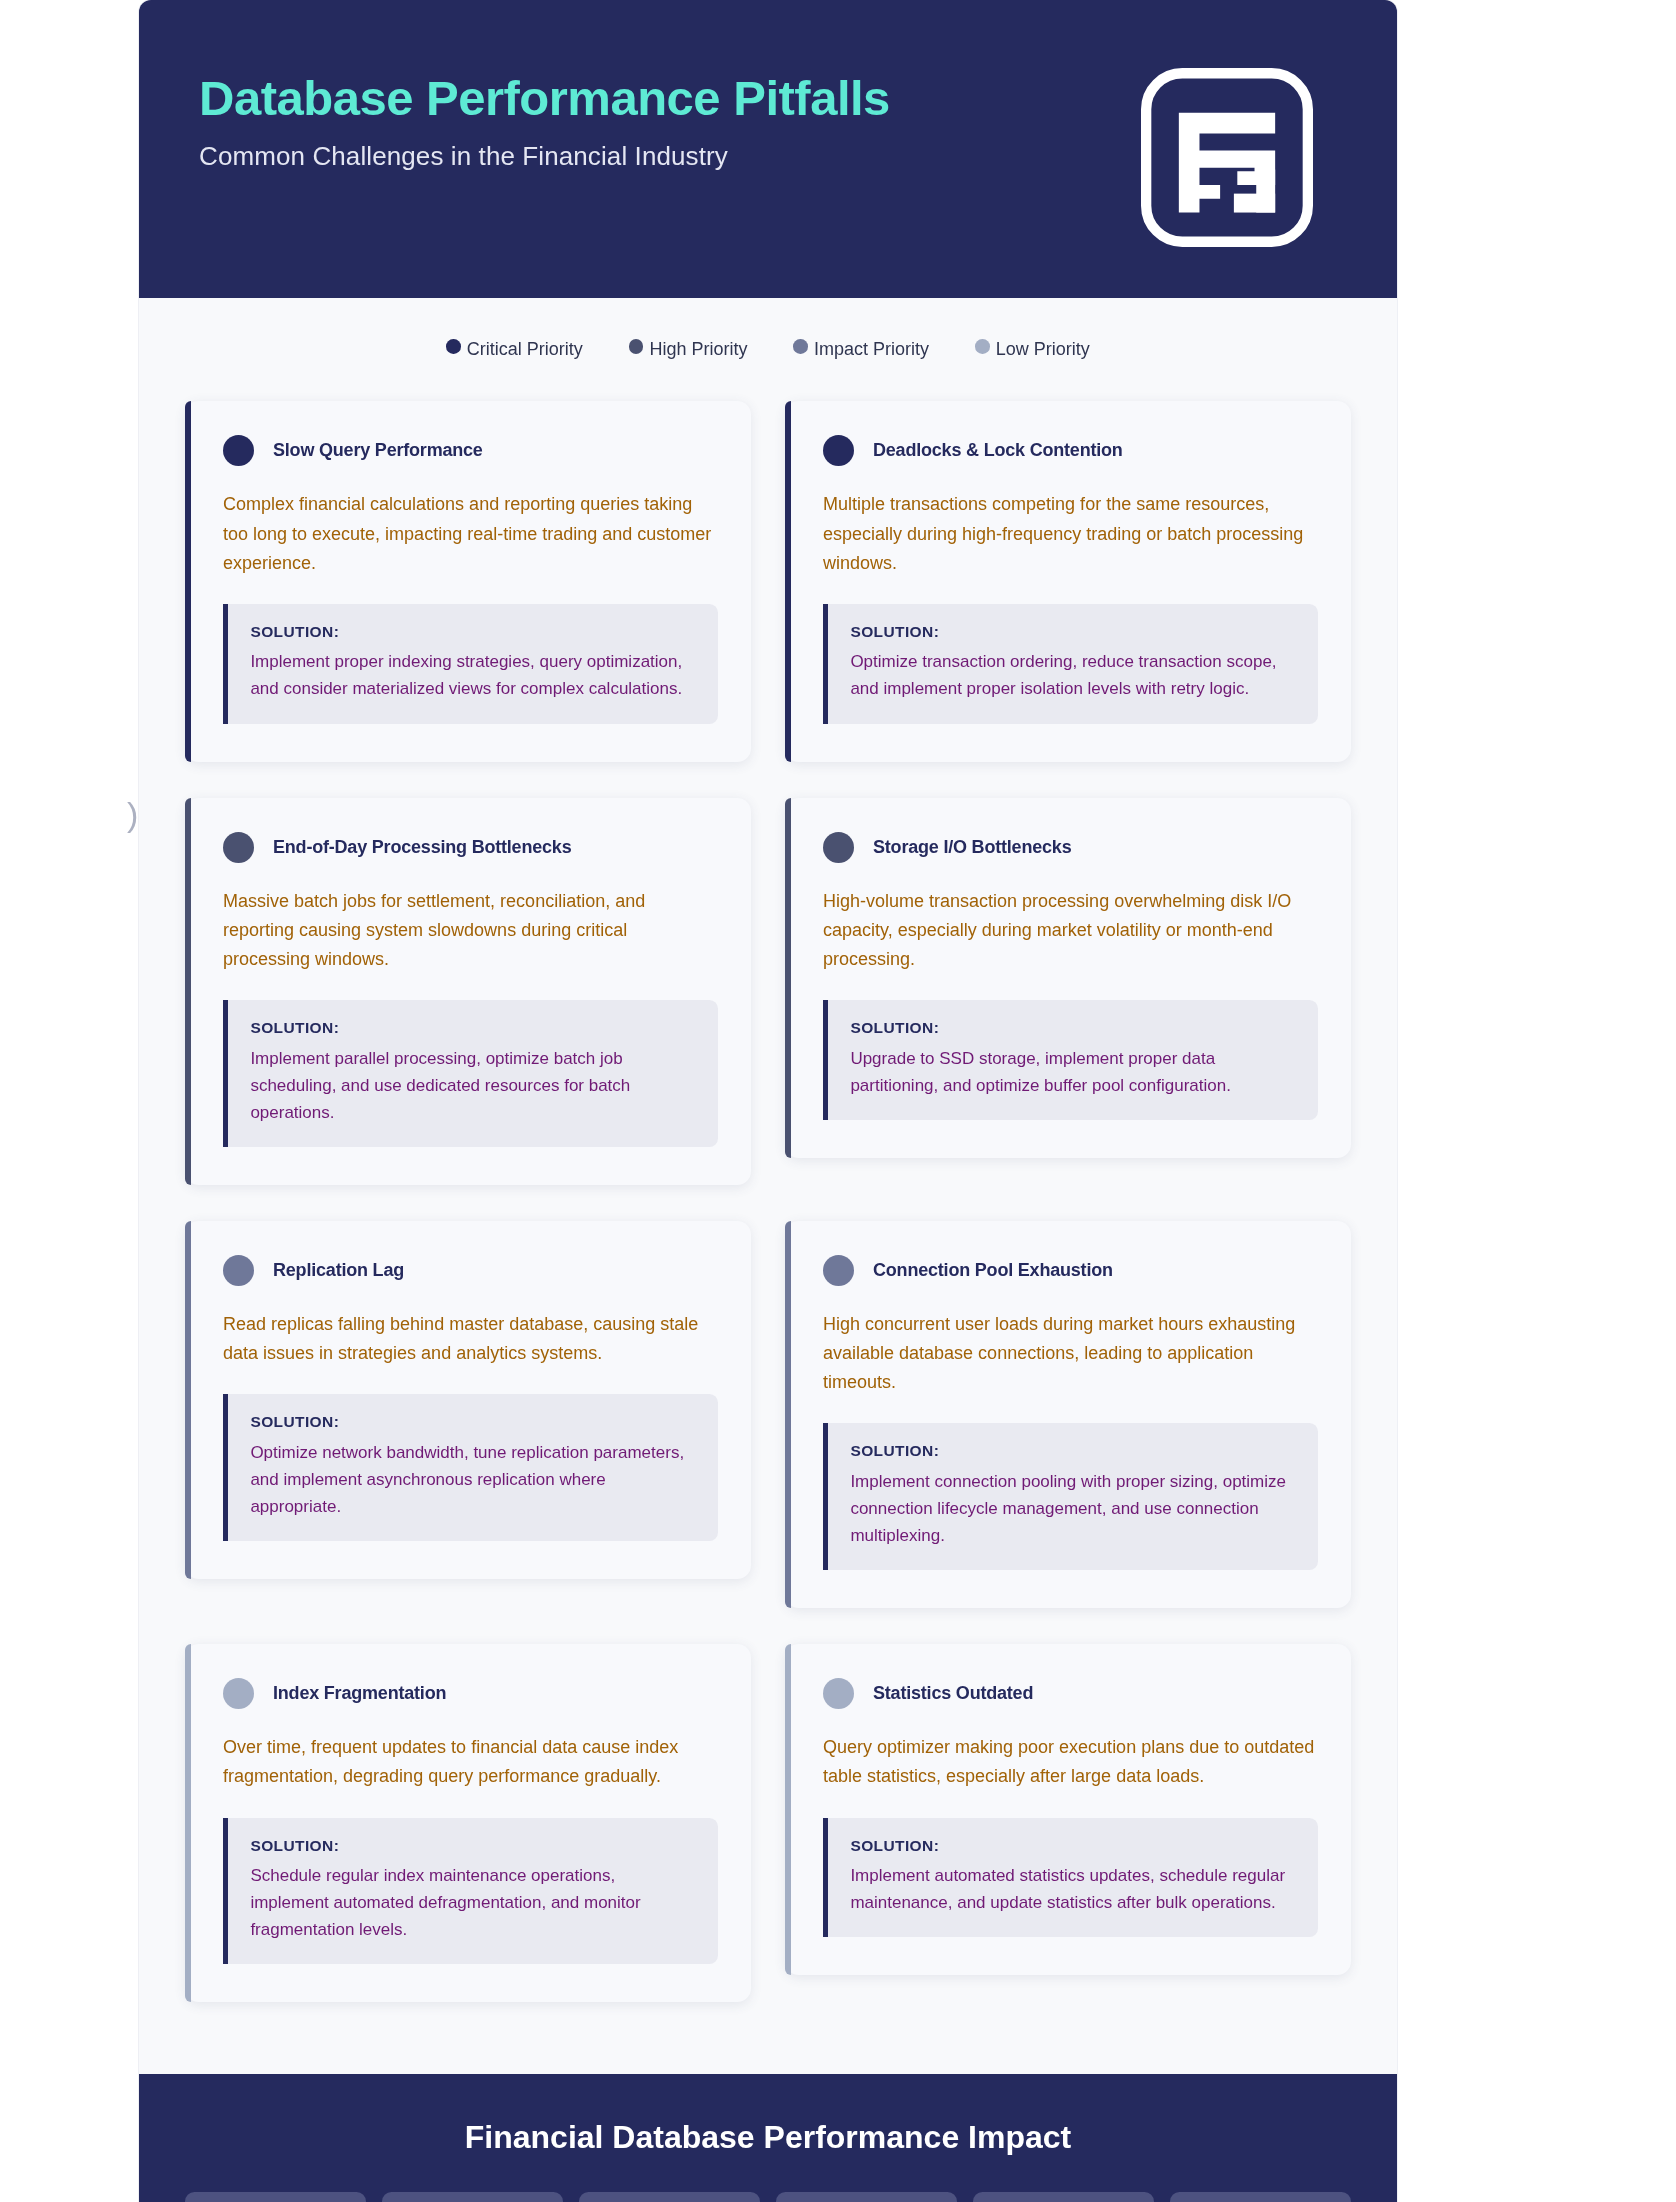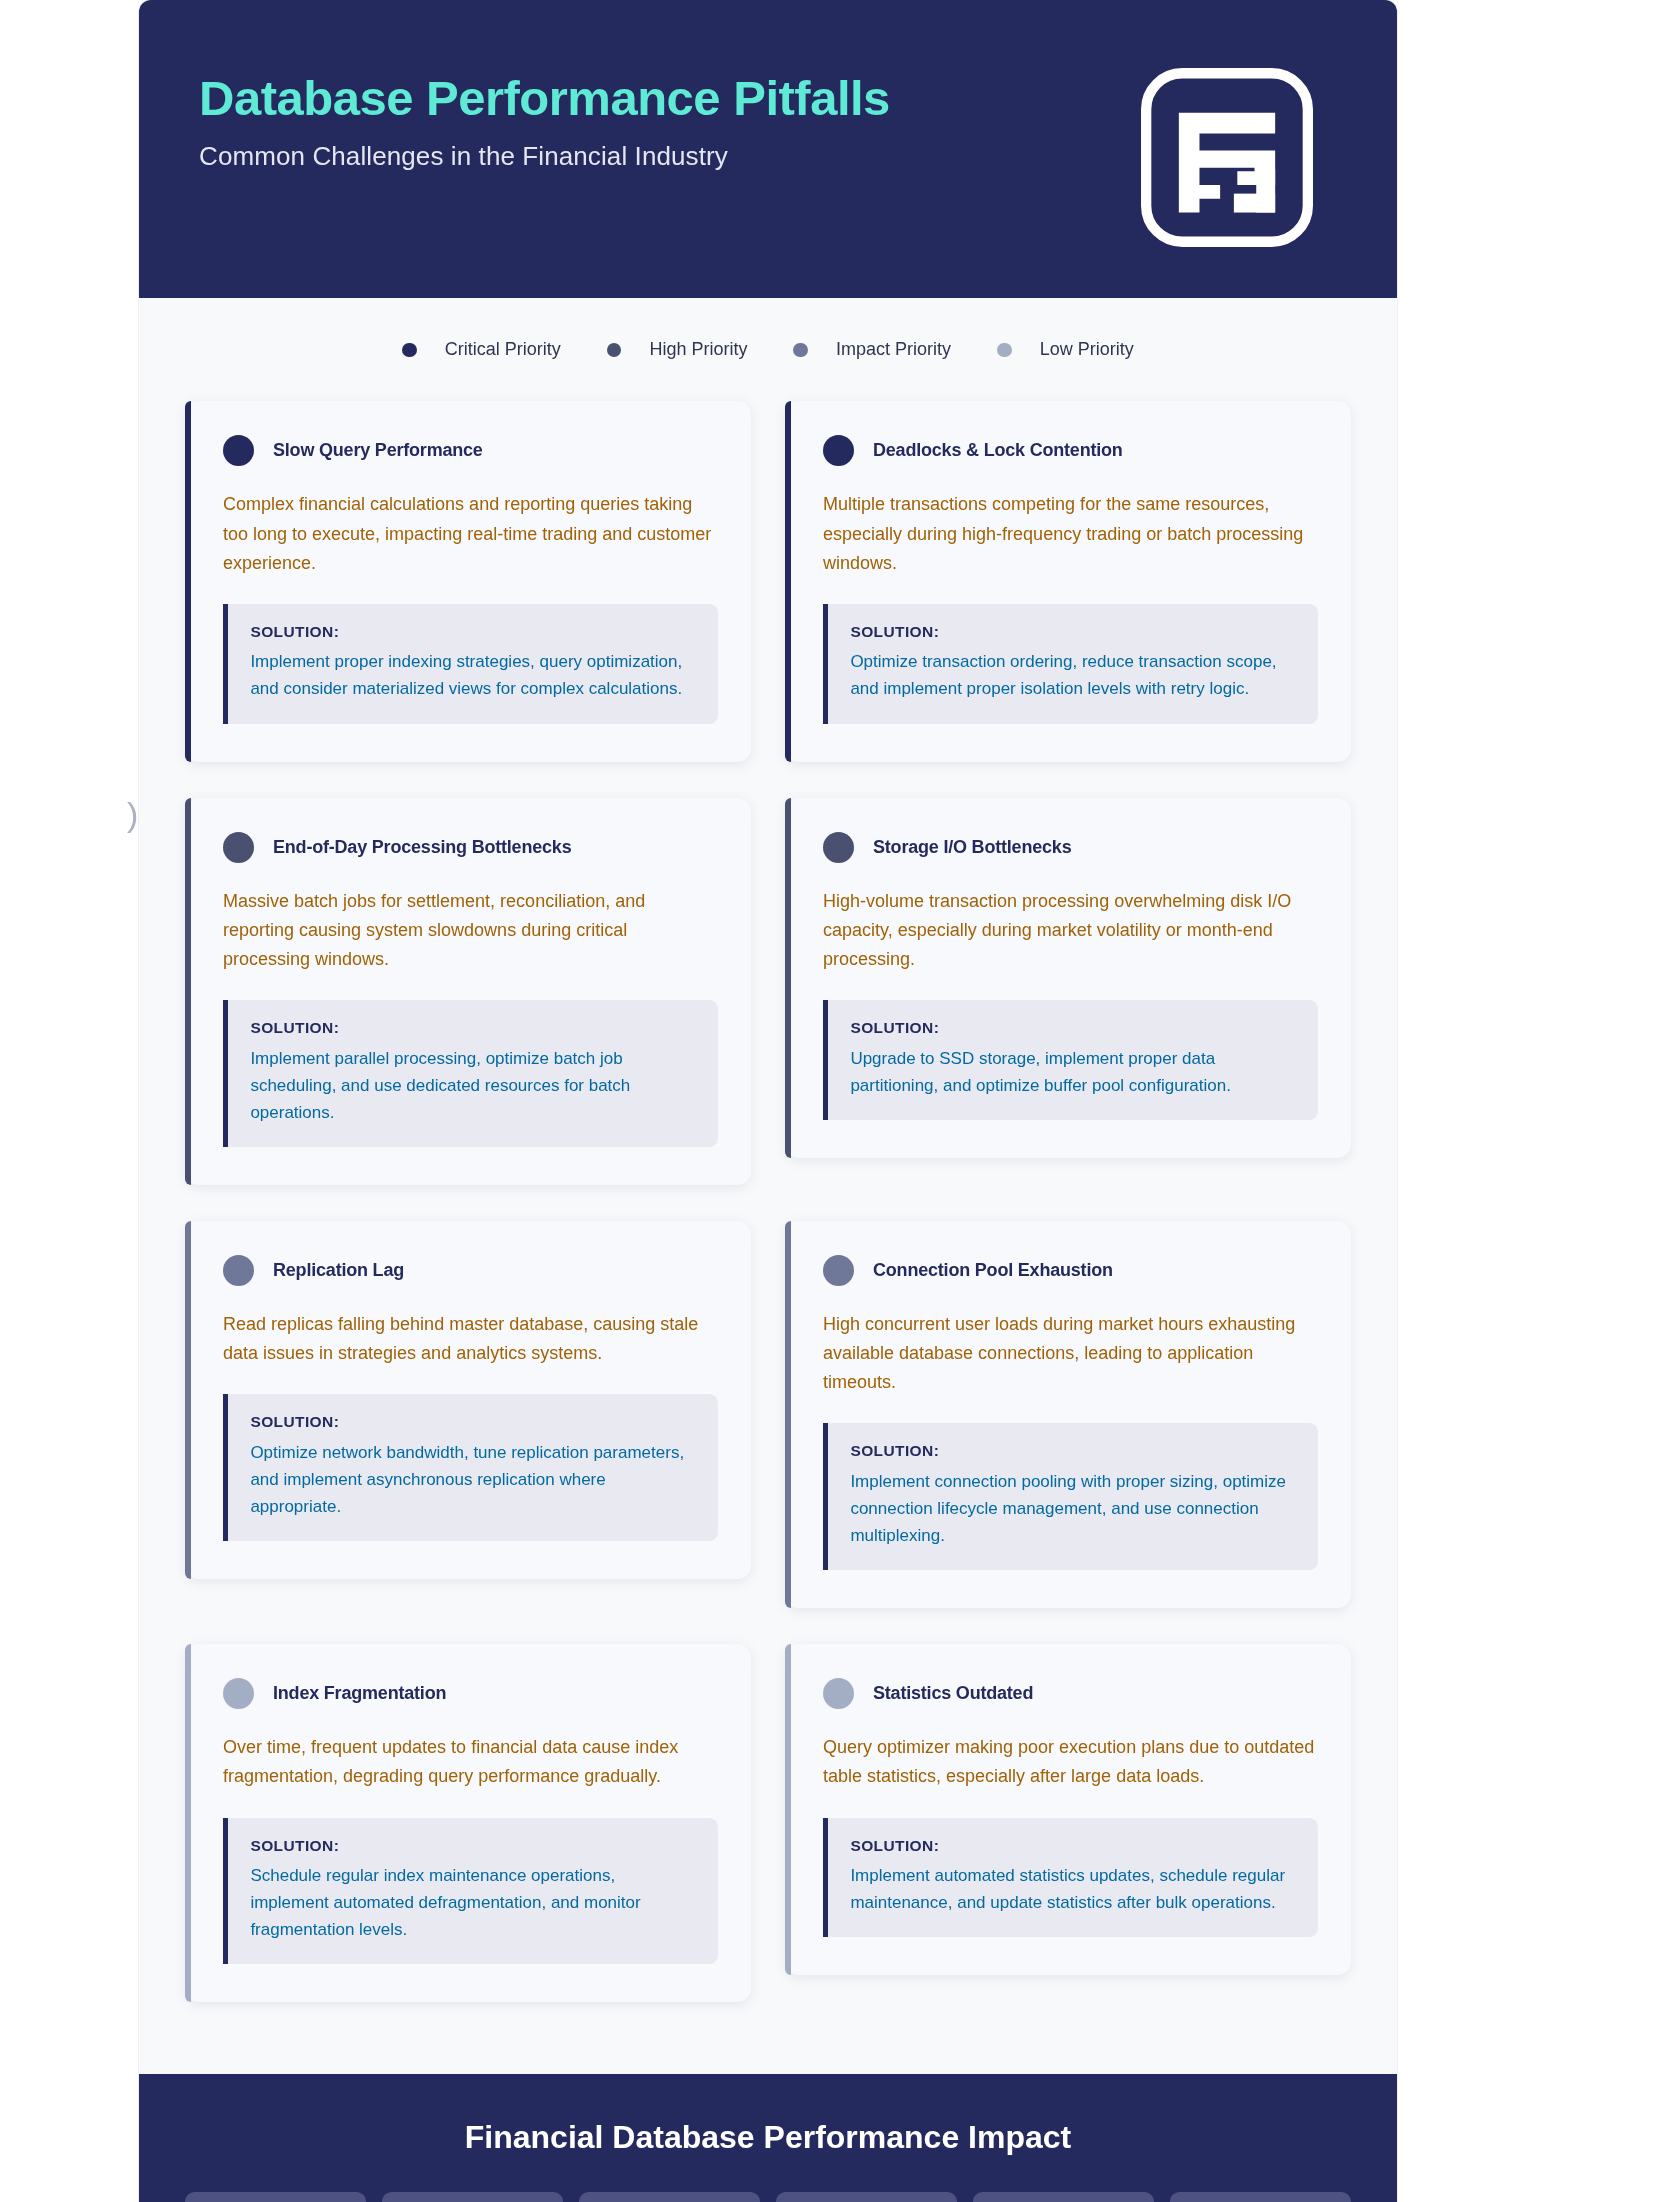--- a/index.html
+++ b/index.html
@@ -65,22 +65,22 @@
 
   .legend {
     display: flex;
     justify-content: center;
     align-items: center;
     gap: 46px;
     margin-bottom: 41px;
   }
   .legend-item {
     display: flex;
-    align-items: center;
-    gap: 28px;
+    align-items: flex-start;
+    gap: 6px;
     font-size: 18px;
     color: #2f3550;
   }
   .legend-dot {
     width: 14.6px; height: 14.6px;
     border-radius: 50%;
     flex: 0 0 auto;
   }
 
   .grid {
@@ -136,21 +136,21 @@
   .solution-label {
     font-size: 15.5px;
     font-weight: bold;
     color: #252a5e;
     letter-spacing: 0.4px;
     margin-bottom: 8.6px;
   }
   .solution-text {
     font-size: 17px;
     line-height: 1.58;
-    color: #0369a1;
+    color: #701a75;
   }
 
   
   .footer {
     background: #252a5e;
     padding: 45px 46px 52px 46px;
     margin-top: 38px;
   }
   .footer-title {
     text-align: center;

